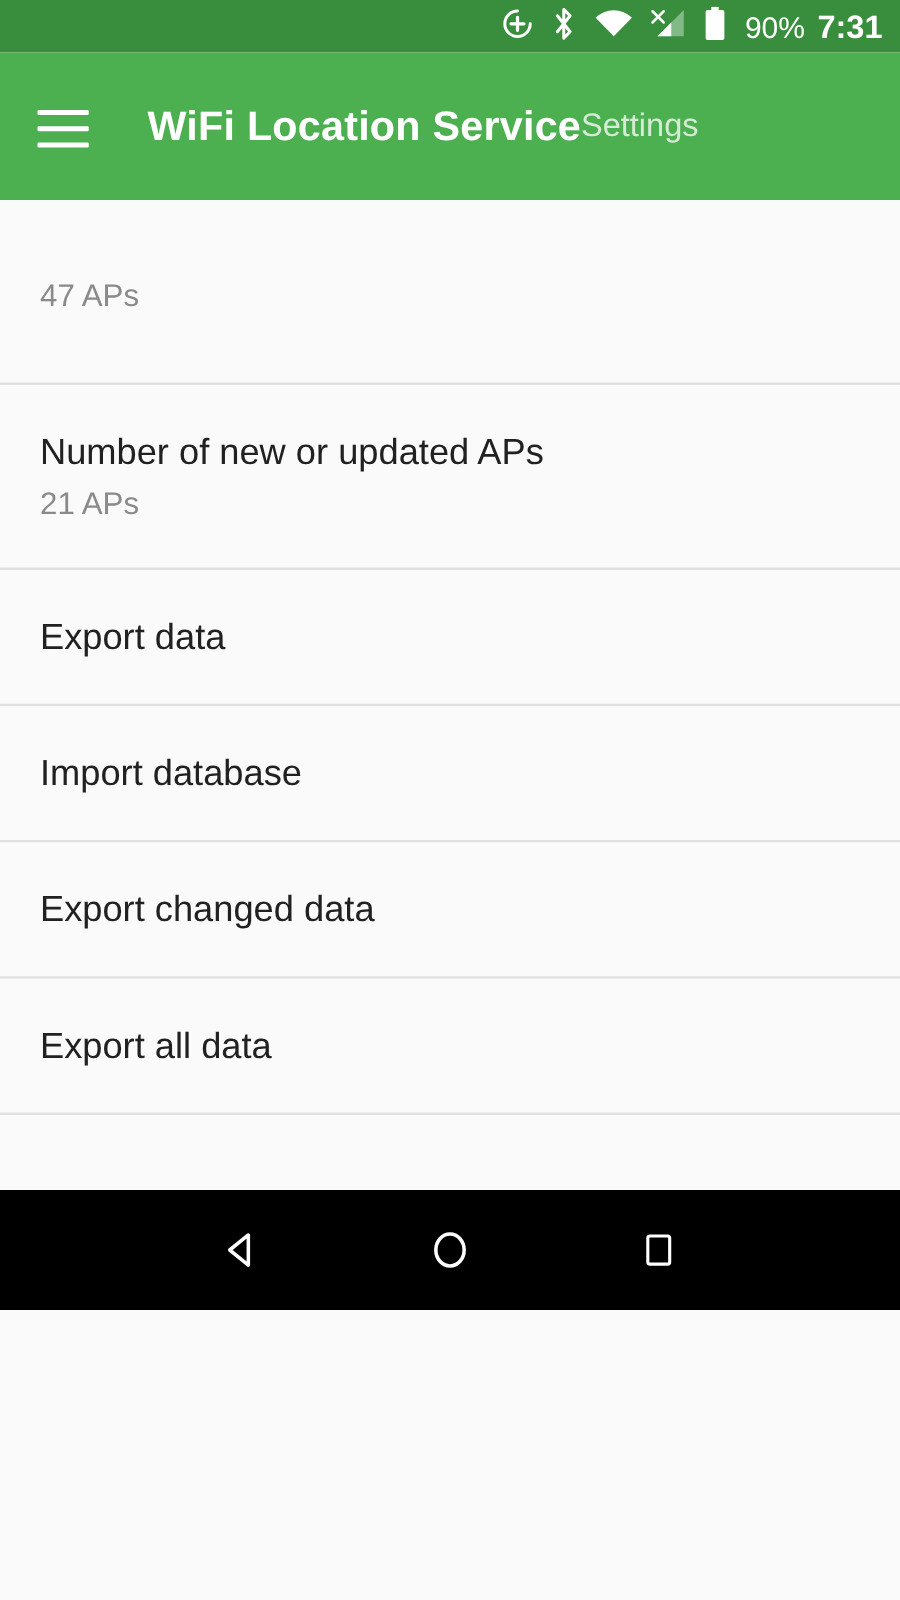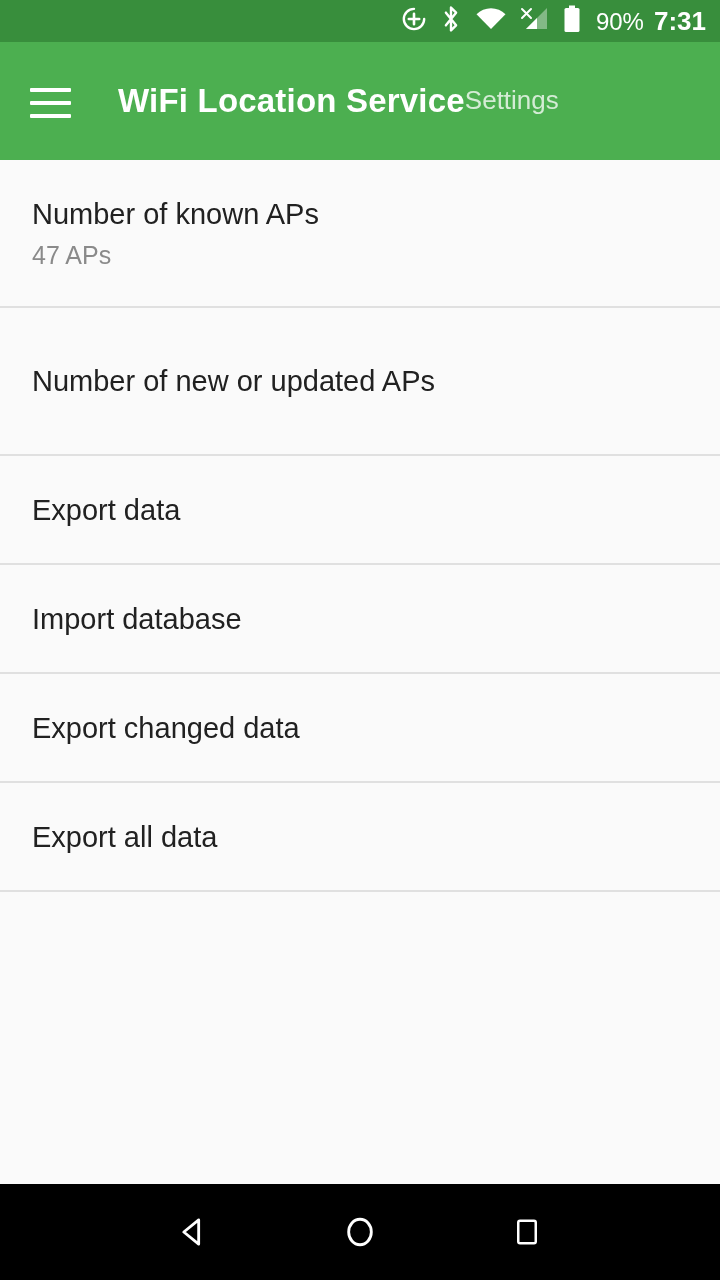--- a/index.html
+++ b/index.html
@@ -10,21 +10,21 @@
     width: 720px;
     height: 1280px;
     overflow: hidden;
     font-family: "Liberation Sans", sans-serif;
     background: #FAFAFA;
     -webkit-font-smoothing: antialiased;
   }
   #app {
     position: relative;
     width: 720px;
-    height: 1280px;
+    height: 1048px;
     display: flex;
     flex-direction: column;
   }
 
   
   .status-bar {
     height: 42px;
     background: #388E3C;
     display: flex;
     align-items: center;
@@ -220,26 +220,26 @@
     </div>
     <div class="titles">
       <div class="app-title">WiFi Location Service</div>
       <div class="app-subtitle">Settings</div>
     </div>
   </div>
 
   <div class="list">
 
     <div class="list-item two-line">
-      <div class="item-title">Number of known APs</div>
       <div class="item-subtitle">47 APs</div>
     </div>
 
     <div class="list-item two-line">
       <div class="item-title">Number of new or updated APs</div>
+      <div class="item-subtitle">21 APs</div>
     </div>
 
     <div class="list-item one-line">
       <div class="item-title">Export data</div>
     </div>
 
     <div class="list-item one-line">
       <div class="item-title">Import database</div>
     </div>
 

